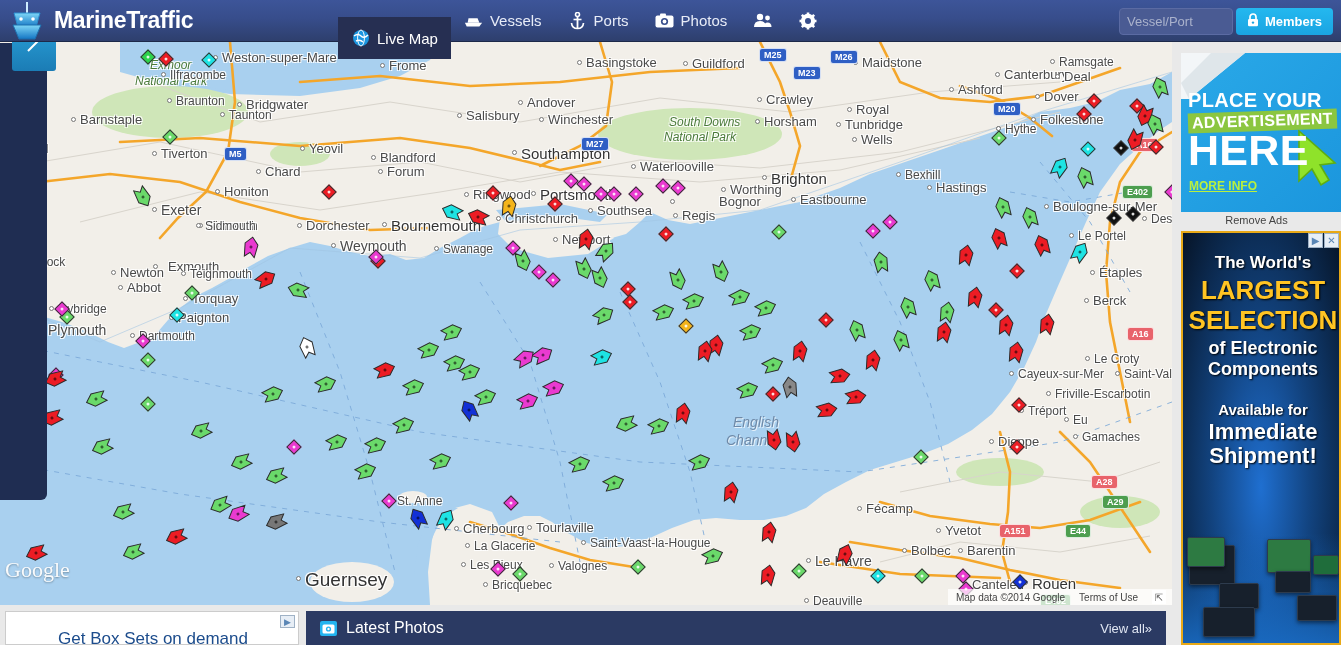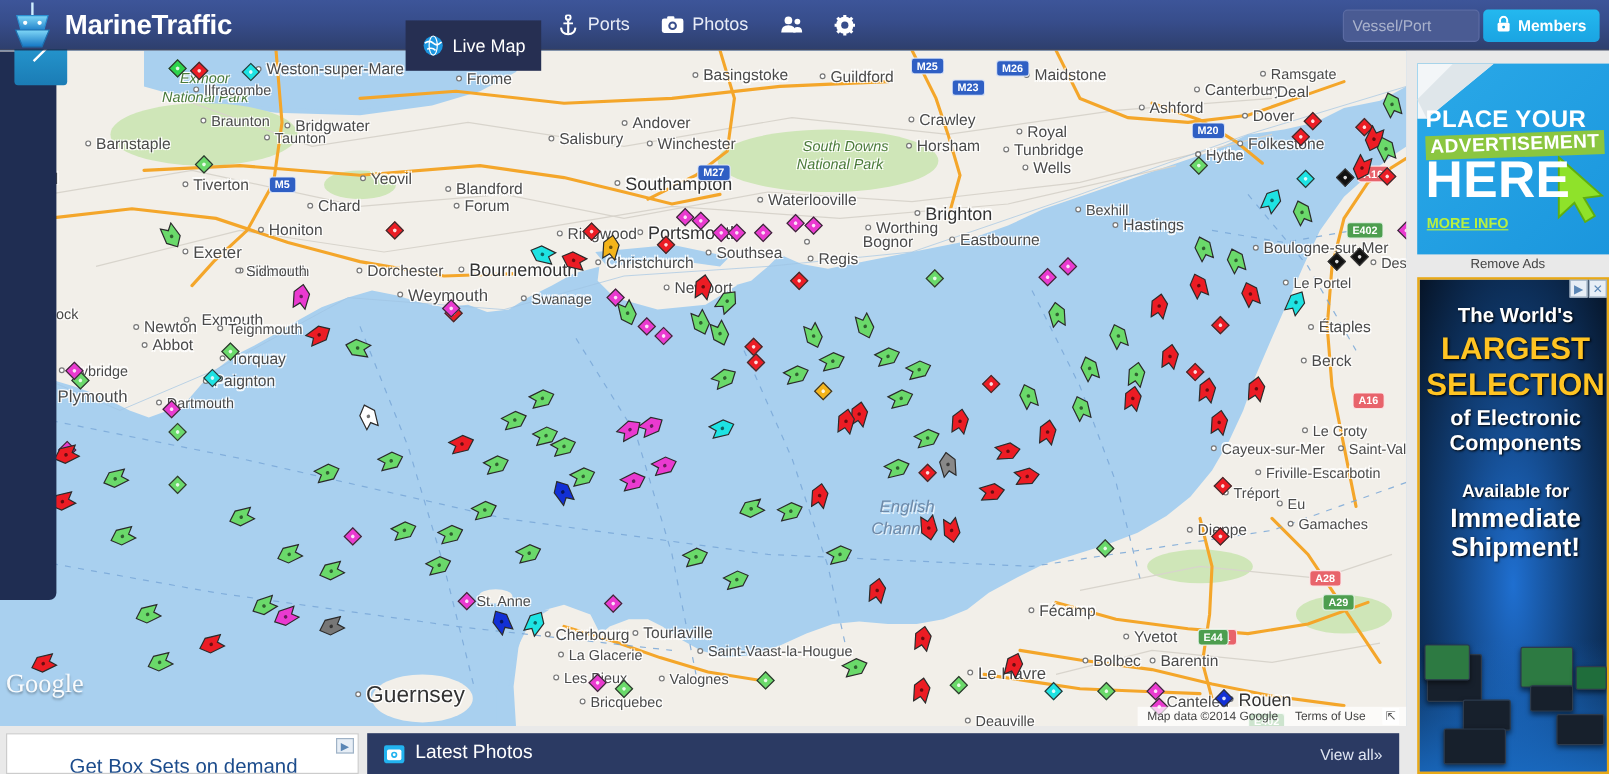--- a/index.html
+++ b/index.html
@@ -140,20 +140,29 @@
     <span class="navicon">
       <svg width="18" height="18" viewBox="0 0 18 18">
           <circle cx="9" cy="9" r="8" fill="#1c96e0"></circle>
         <path d="M2 7 Q6 4 9 7 T16 6 M4 12 Q8 10 11 13" stroke="#fff" fill="none" stroke-width="1.4"></path>
         <ellipse cx="9" cy="9" rx="3.4" ry="8" fill="none" stroke="#fff" stroke-width="1"></ellipse>
         </svg>
     </span>
     <span>Live Map</span>
   </div>
 
+  <div class="navitem">
+    <span class="navicon">
+      <svg width="21" height="14" viewBox="0 0 21 14">
+        <path d="M1 9 L20 9 L17 13 L3 13 Z" fill="#fff"></path>
+        <path d="M4 9 L5 4 L15 4 L17 9 Z" fill="#fff"></path>
+        </svg>
+    </span>
+    <span>Vessels</span>
+  </div>
 
   <div class="navitem">
     <span class="navicon">
       <svg width="15" height="18" viewBox="0 0 15 18">
         <circle cx="7.5" cy="2.5" r="2" fill="none" stroke="#fff" stroke-width="1.6"></circle>
         <path d="M7.5 5 L7.5 16" stroke="#fff" stroke-width="1.8"></path>
         <path d="M3.5 7.5 L11.5 7.5" stroke="#fff" stroke-width="1.6"></path>
         <path d="M1.5 11 Q2 16.5 7.5 16.5 Q13 16.5 13.5 11" fill="none" stroke="#fff" stroke-width="1.7"></path>
         </svg>
     </span>
@@ -513,21 +522,21 @@
       <div class="shield blue" style="left: 759px; top: 6px;">M25</div>
       <div class="shield blue" style="left: 793px; top: 24px;">M23</div>
       <div class="shield blue" style="left: 993px; top: 60px;">M20</div>
       <div class="shield blue" style="left: 830px; top: 8px;">M26</div>
       <div class="shield red" style="left: 1131px; top: 96px;">A16</div>
       <div class="shield green" style="left: 1122px; top: 143px;">E402</div>
       <div class="shield red" style="left: 1127px; top: 285px;">A16</div>
       <div class="shield red" style="left: 1091px; top: 433px;">A28</div>
       <div class="shield green" style="left: 1102px; top: 453px;">A29</div>
       <div class="shield red" style="left: 999px; top: 482px;">A151</div>
-      <div class="shield green" style="left: 998px; top: 482px;">E44</div>
+      <div class="shield green" style="left: 1065px; top: 482px;">E44</div>
       <div class="shield green" style="left: 1040px; top: 552px;">E402</div>
     </div>
   <div id="vessel-layer">
       <div class="dmk" style="left: 148px; top: 15px; background: rgb(45, 212, 76);"></div>
       <div class="dmk" style="left: 166px; top: 17px; background: rgb(236, 28, 36);"></div>
       <div class="dmk" style="left: 209px; top: 18px; background: rgb(30, 227, 227);"></div>
       <div class="dmk" style="left: 170px; top: 95px; background: rgb(106, 217, 106);"></div>
       <div class="dmk" style="left: 143px; top: 299px; background: rgb(234, 58, 208);"></div>
       <div class="dmk" style="left: 192px; top: 251px; background: rgb(106, 217, 106);"></div>
       <div class="dmk" style="left: 177px; top: 273px; background: rgb(30, 227, 227);"></div>

